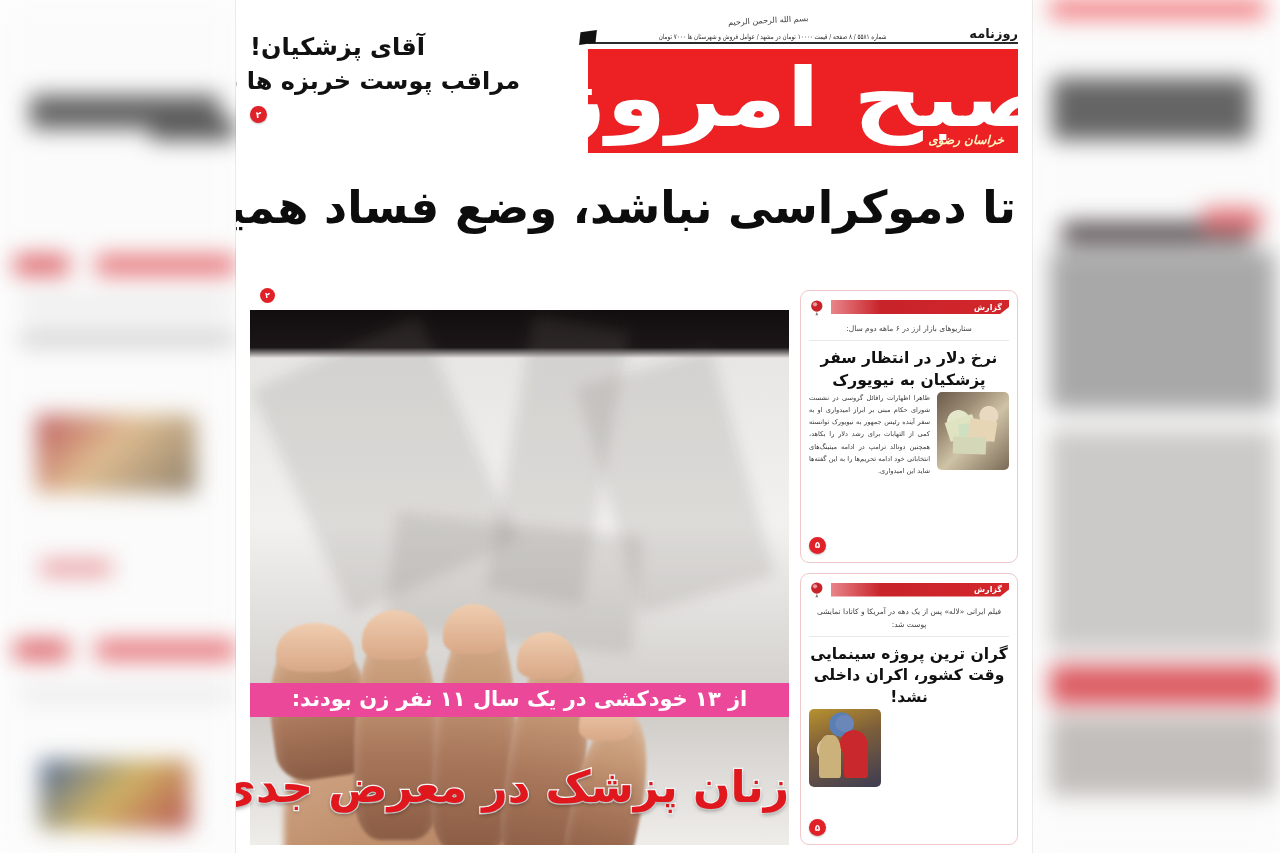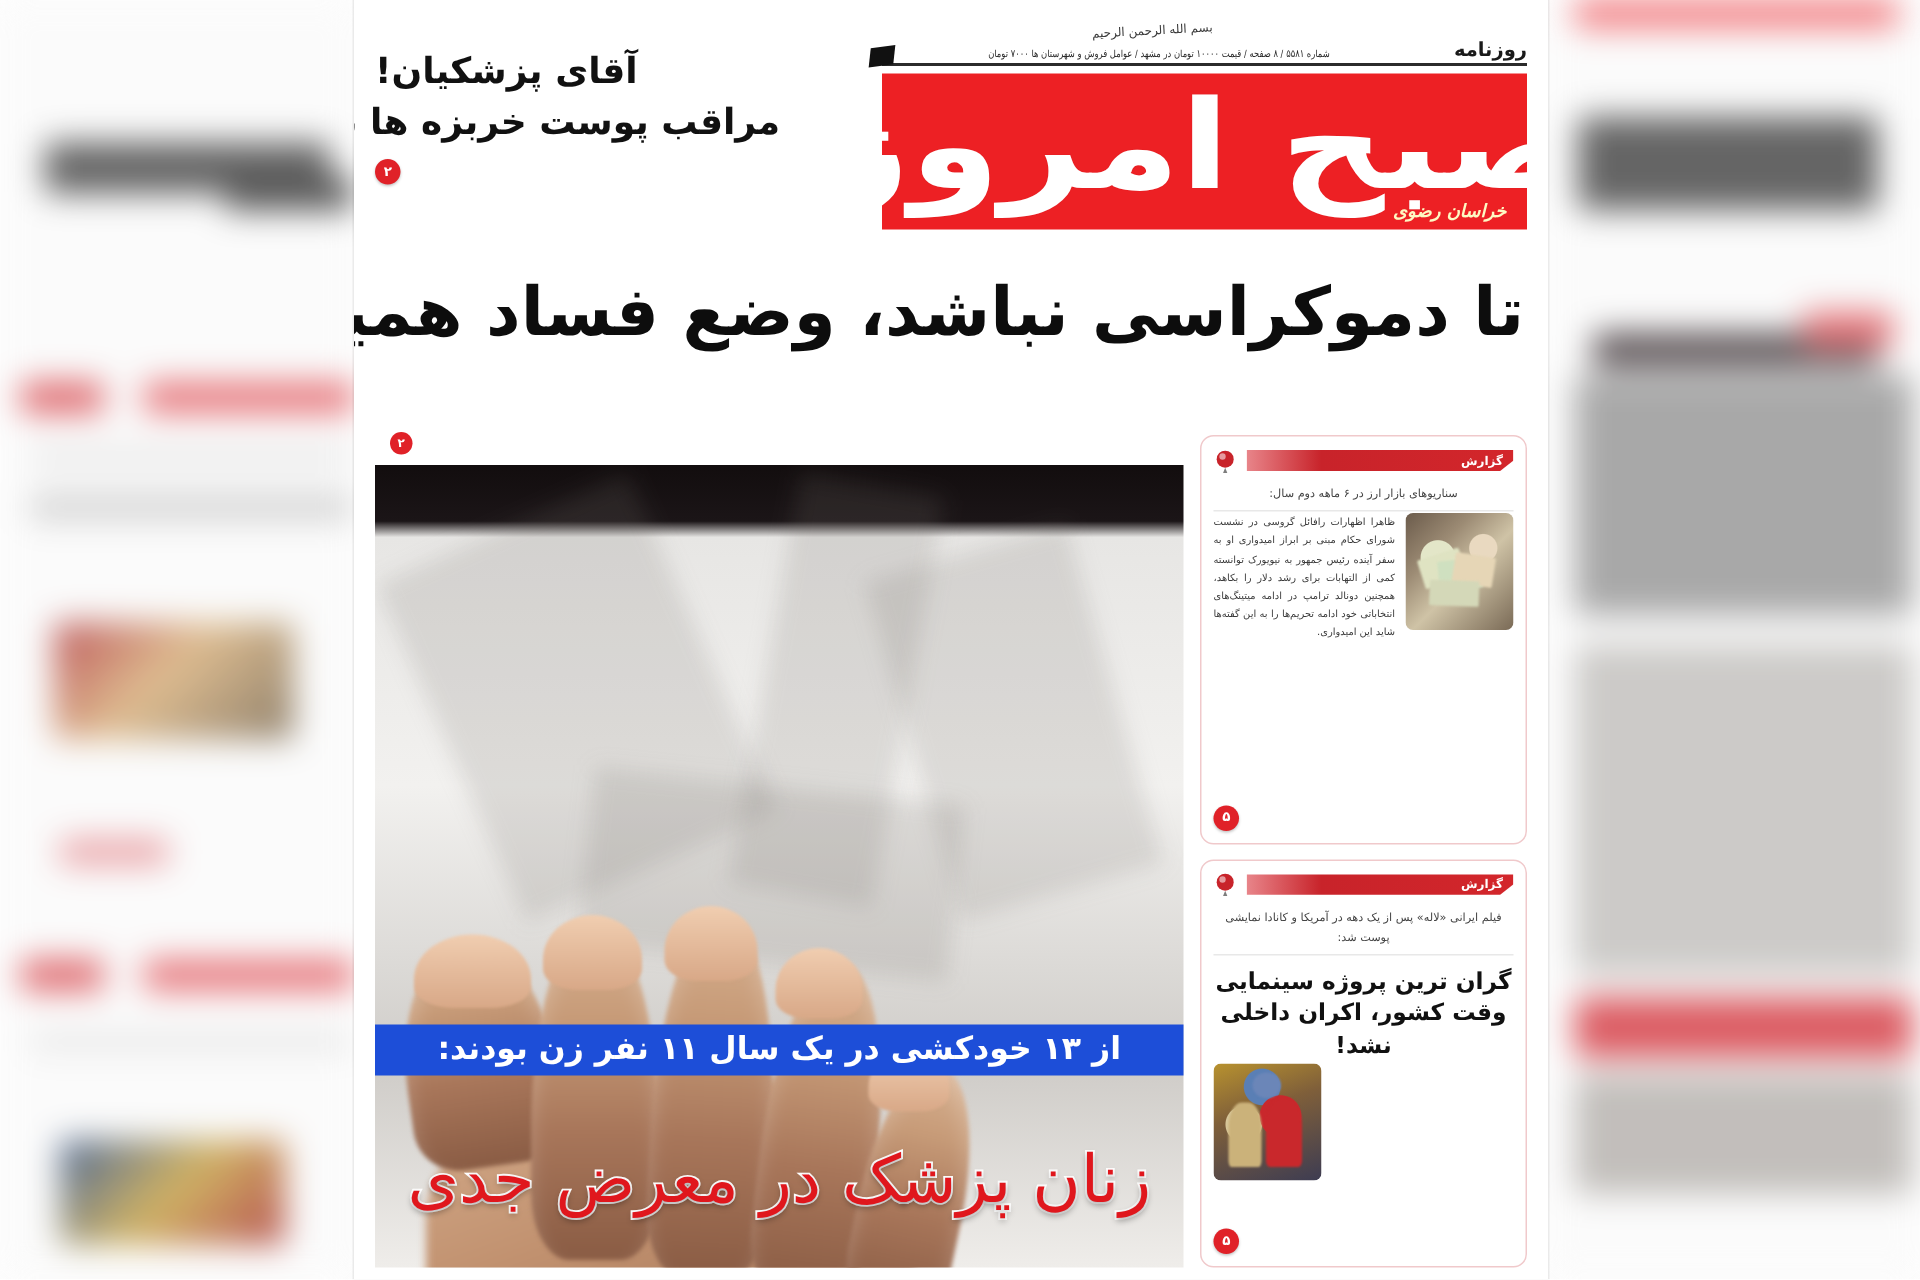--- a/index.html
+++ b/index.html
@@ -309,37 +309,37 @@
     height: 66%;
     border-radius: 45% 40% 30% 34% / 48% 52% 30% 28%;
     background: linear-gradient(160deg,#d6af8f 0%, #c1916f 45%, #9d6e53 100%);
     filter: blur(3px);
   }
 
   .lead-banner {
     position: absolute;
     left: 0; right: 0;
     bottom: 128px;
-    background: #1d4ed8;
+    background: #ec4899;
     padding: 5px 10px 6px 10px;
     color: #fff;
     font-size: 21px;
     font-weight: 700;
     text-align: center;
     line-height: 1.1;
     white-space: nowrap;
     letter-spacing: -.3px;
   }
   .lead-title {
     position: absolute;
     left: 0; right: 0;
     bottom: 34px;
     color: #E0171D;
     font-size: 44px;
-    font-weight: 400;
+    font-weight: 700;
     text-align: center;
     line-height: 1.12;
     white-space: nowrap;
     letter-spacing: -1px;
     -webkit-text-stroke: 2.5px #ffffff;
     paint-order: stroke fill;
     text-shadow: 0 2px 4px rgba(0,0,0,.35);
   }
   .lead-pagedot {
     position: absolute;
@@ -561,20 +561,21 @@
                 <circle cx="11" cy="10" r="8" fill="#C8232A"></circle>
                 <circle cx="8.5" cy="7.5" r="3" fill="#ffffff" opacity=".55"></circle>
                 <path d="M11 18 L9 23 L13 23 Z" fill="#7d7d7d"></path>
               </svg>
             </span>
             <span class="ribbon">
               <span>گزارش</span>
             </span>
           </div>
           <div class="kicker">سناریوهای بازار ارز در ۶ ماهه دوم سال:</div>
+          <div class="card-title">نرخ دلار در انتظار سفر پزشکیان به نیویورک</div>
           <div class="card-body">
             <div class="card-text">ظاهرا اظهارات رافائل گروسی در نشست شورای حکام مبنی بر ابراز امیدواری او به سفر آینده رئیس جمهور به نیویورک توانسته کمی از التهابات برای رشد دلار را بکاهد، همچنین دونالد ترامپ در ادامه میتینگ‌های انتخاباتی خود ادامه تحریم‌ها را به این گفته‌ها شاید این امیدواری.</div>
             <div class="thumb money">
               <span class="bill" style="left:14%;top:34%;width:40%;height:26%;background:#dfe3c2;transform:rotate(-18deg);"></span>
               <span class="bill" style="left:30%;top:40%;width:40%;height:26%;background:#cfe0c0;transform:rotate(-6deg);"></span>
               <span class="bill" style="left:44%;top:36%;width:38%;height:26%;background:#e6d6b6;transform:rotate(9deg);"></span>
               <span class="bill" style="left:22%;top:58%;width:46%;height:22%;background:#d4d8b8;transform:rotate(2deg);"></span>
             </div>
           </div>
           <div class="card-foot">

